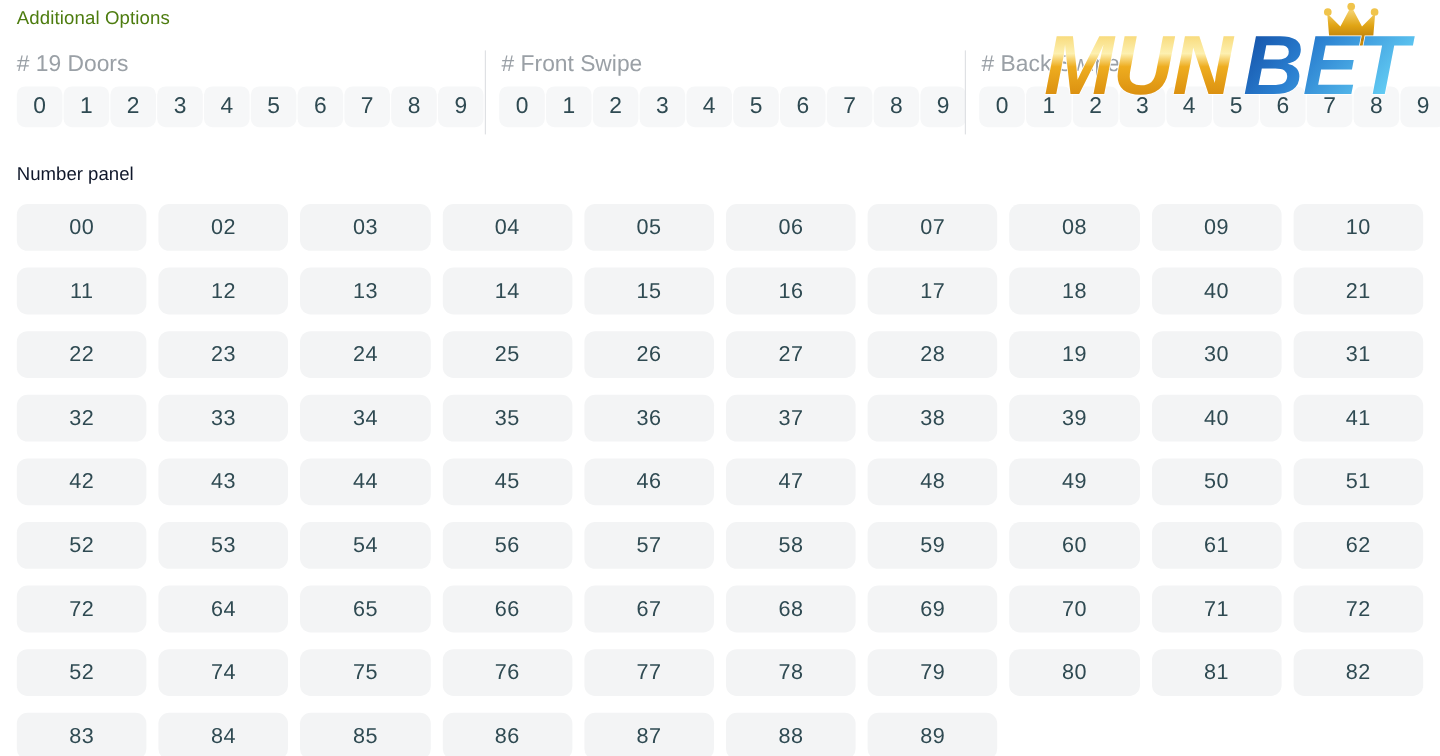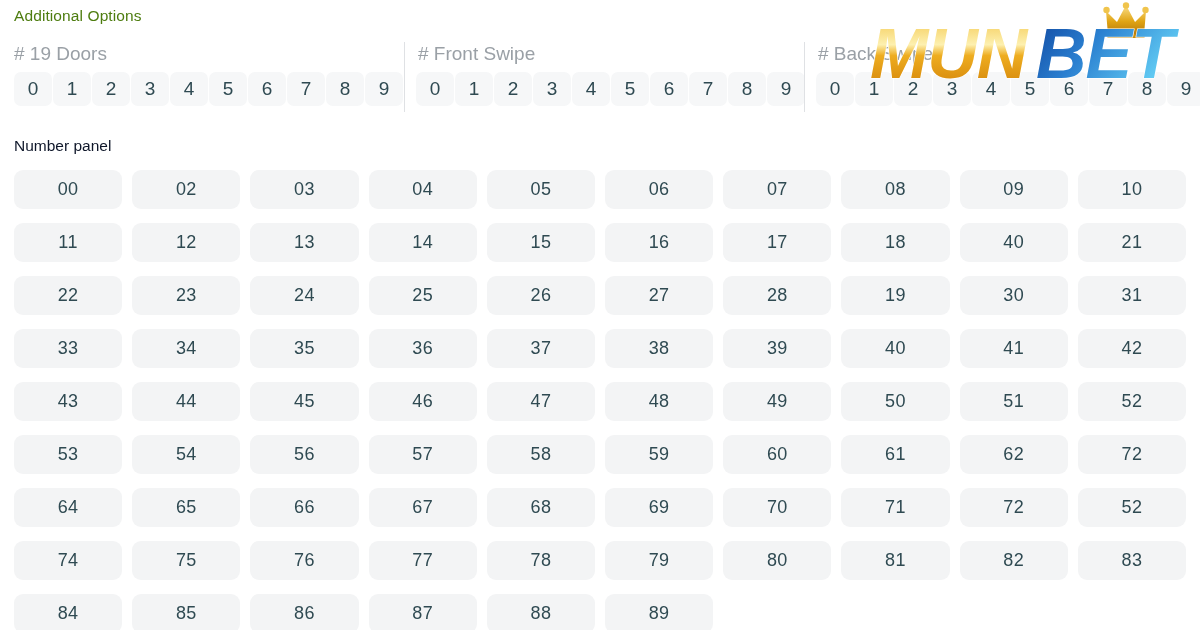--- a/index.html
+++ b/index.html
@@ -230,20 +230,21 @@
       <div class="cell">22</div>
       <div class="cell">23</div>
       <div class="cell">24</div>
       <div class="cell">25</div>
       <div class="cell">26</div>
       <div class="cell">27</div>
       <div class="cell">28</div>
       <div class="cell">19</div>
       <div class="cell">30</div>
       <div class="cell">31</div>
+      <div class="cell">32</div>
       <div class="cell">33</div>
       <div class="cell">34</div>
       <div class="cell">35</div>
       <div class="cell">36</div>
       <div class="cell">37</div>
       <div class="cell">38</div>
       <div class="cell">39</div>
       <div class="cell">40</div>
       <div class="cell">41</div>
       <div class="cell">42</div>

